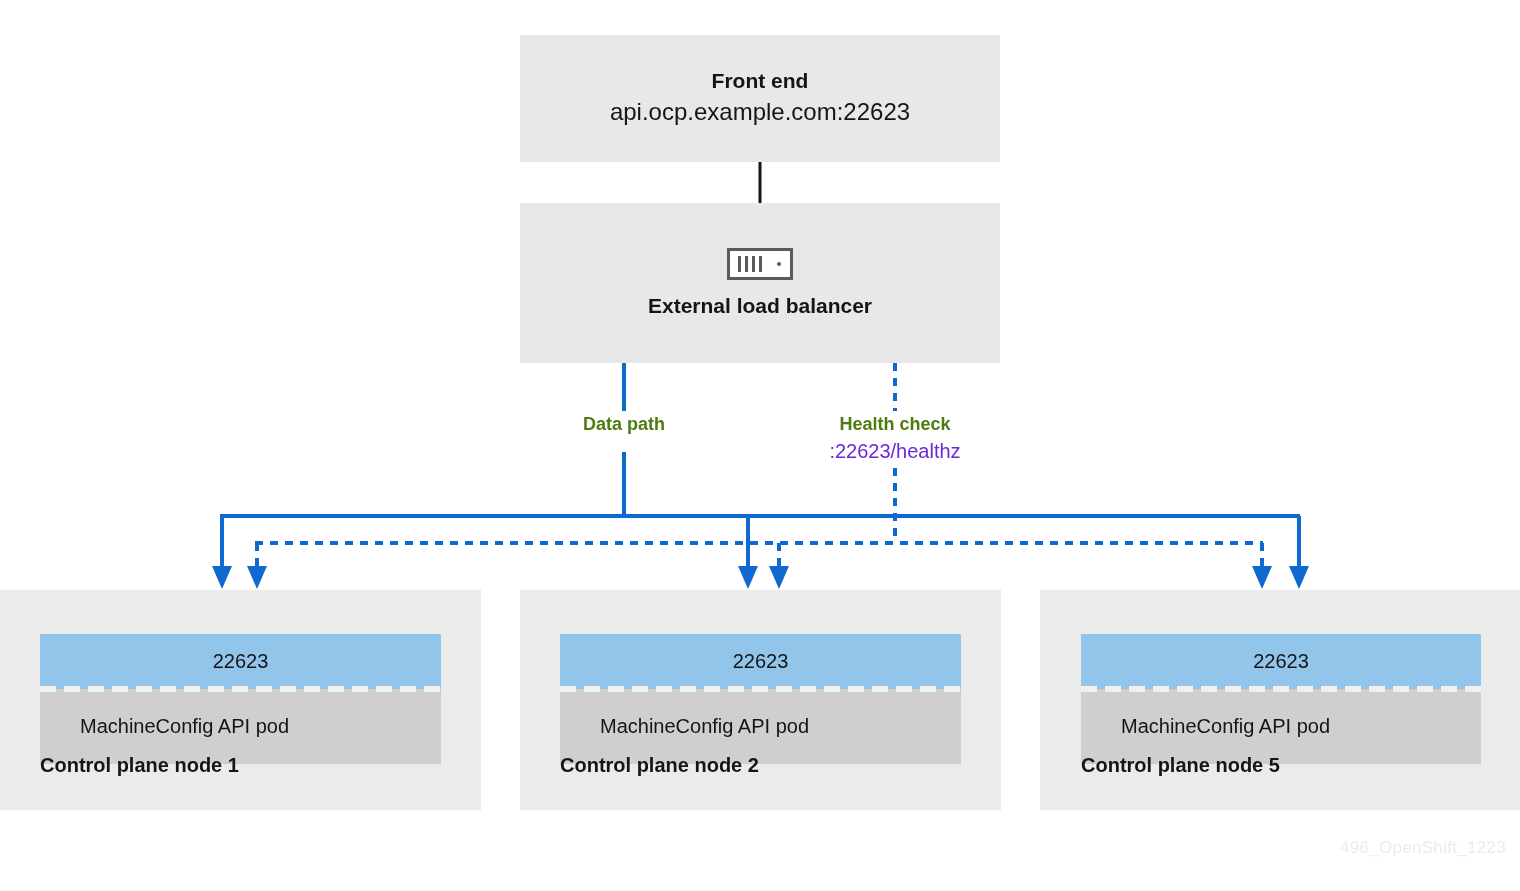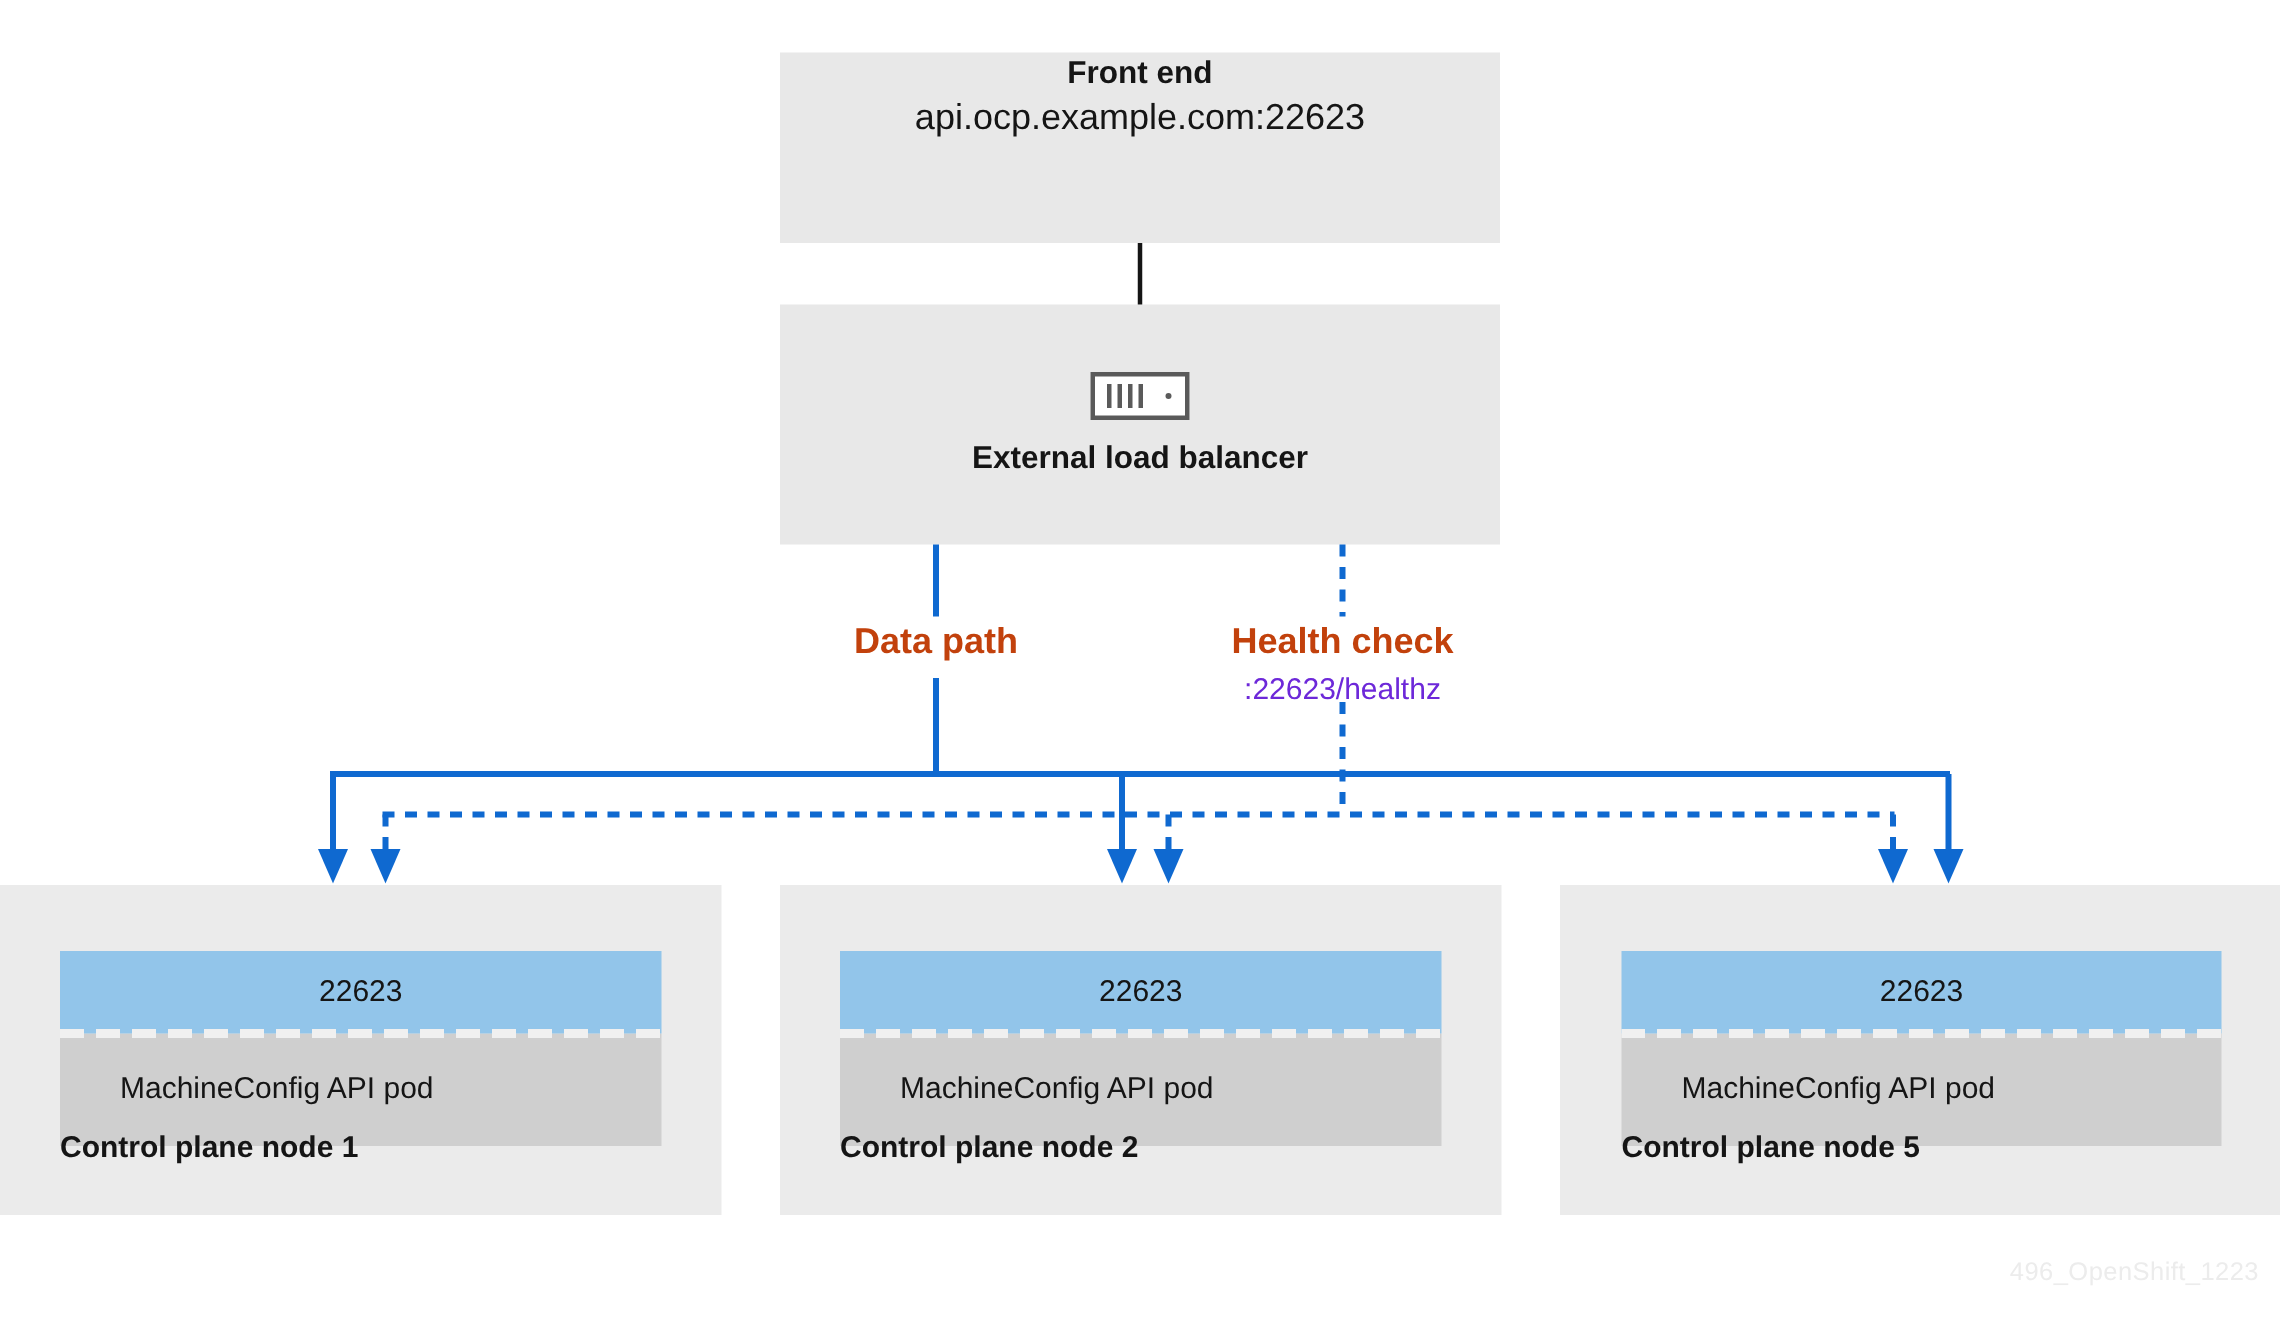--- a/index.html
+++ b/index.html
@@ -23,20 +23,21 @@
   .frontend-box {
     position: absolute;
     left: 520px;
     top: 35px;
     width: 480px;
     height: 127px;
     background: #e8e8e8;
     display: flex;
     flex-direction: column;
     align-items: center;
+    justify-content: center;
   }
   .frontend-title {
     font-size: 21px;
     font-weight: bold;
     color: #151515;
     line-height: 1.3;
   }
   .frontend-sub {
     font-size: 24px;
     font-weight: normal;
@@ -97,23 +98,23 @@
     pointer-events: none;
   }
 
   
   .path-label {
     position: absolute;
     text-align: center;
     line-height: 1.45;
   }
   .path-label .lbl-main {
-    font-size: 24px;
+    font-size: 18px;
     font-weight: bold;
-    color: #c2410c;
+    color: #4d7c0f;
     display: block;
   }
   .path-label .lbl-sub {
     font-size: 20px;
     font-weight: normal;
     color: #6d28d9;
     display: block;
   }
   #label-data-path {
     left: 494px;

